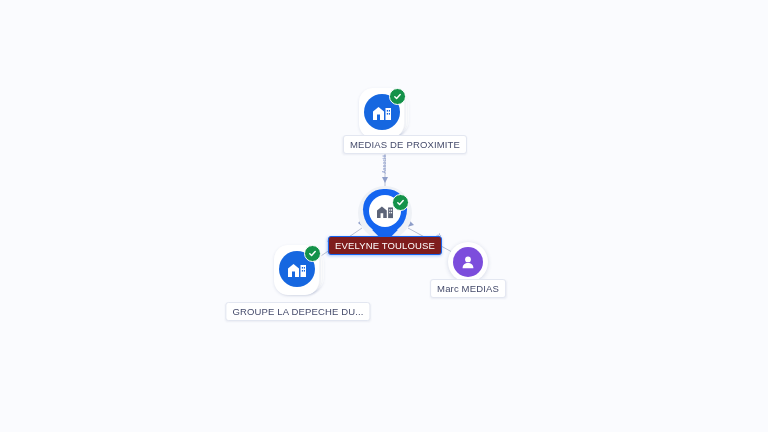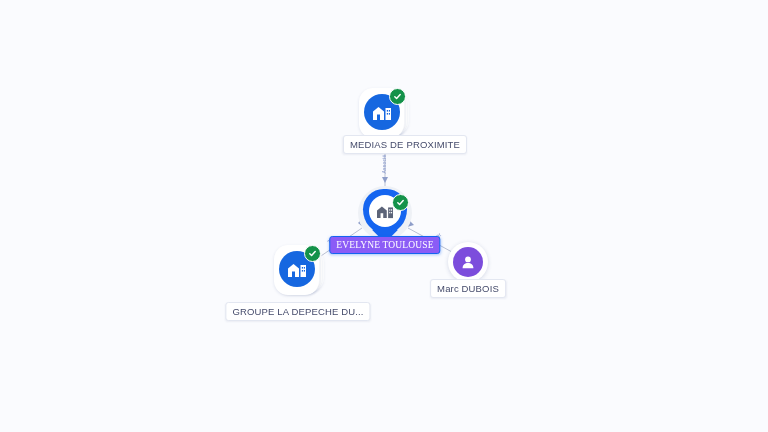--- a/index.html
+++ b/index.html
@@ -153,25 +153,24 @@
     letter-spacing: .15px;
     color: #454b6b;
     background: #ffffff;
     border: 1px solid #e3e7f1;
     border-radius: 3px;
     padding: 3px 6px 3px 6px;
     box-shadow: 0 1px 2px rgba(40,60,120,0.07);
     transform: translateX(-50%);
   }
   .node-label.selected {
-    background: #8b5cf6;
+    background: #7f1d1d;
     border-color: #1464f0;
     color: #ffffff;
     box-shadow: 0 1px 3px rgba(20,100,240,0.35);
-    font-family: Liberation Serif, serif;
   }
 
   
   .edge-label {
     position: absolute;
     font-size: 5px;
     color: #7e90c7;
     letter-spacing: .2px;
     white-space: nowrap;
     transform-origin: center center;
@@ -279,16 +278,16 @@
 
   <div class="node" style="left:468px;top:262px;">
     <div class="person-wrap">
       <div class="person-circle">
         <svg width="16" height="16" viewBox="0 0 16 16">
           <circle cx="8" cy="5.4" r="2.9" fill="#ffffff"></circle>
           <path d="M2.6 14.2 C2.6 10.6 5.1 9 8 9 C10.9 9 13.4 10.6 13.4 14.2 Z" fill="#ffffff"></path>
         </svg>
       </div>
     </div>
-    <div class="node-label" style="left:0px;top:17px;">Marc DUBOIS</div>
+    <div class="node-label" style="left:0px;top:17px;">Marc MEDIAS</div>
   </div>
 
 </div>
 
 </body></html>

